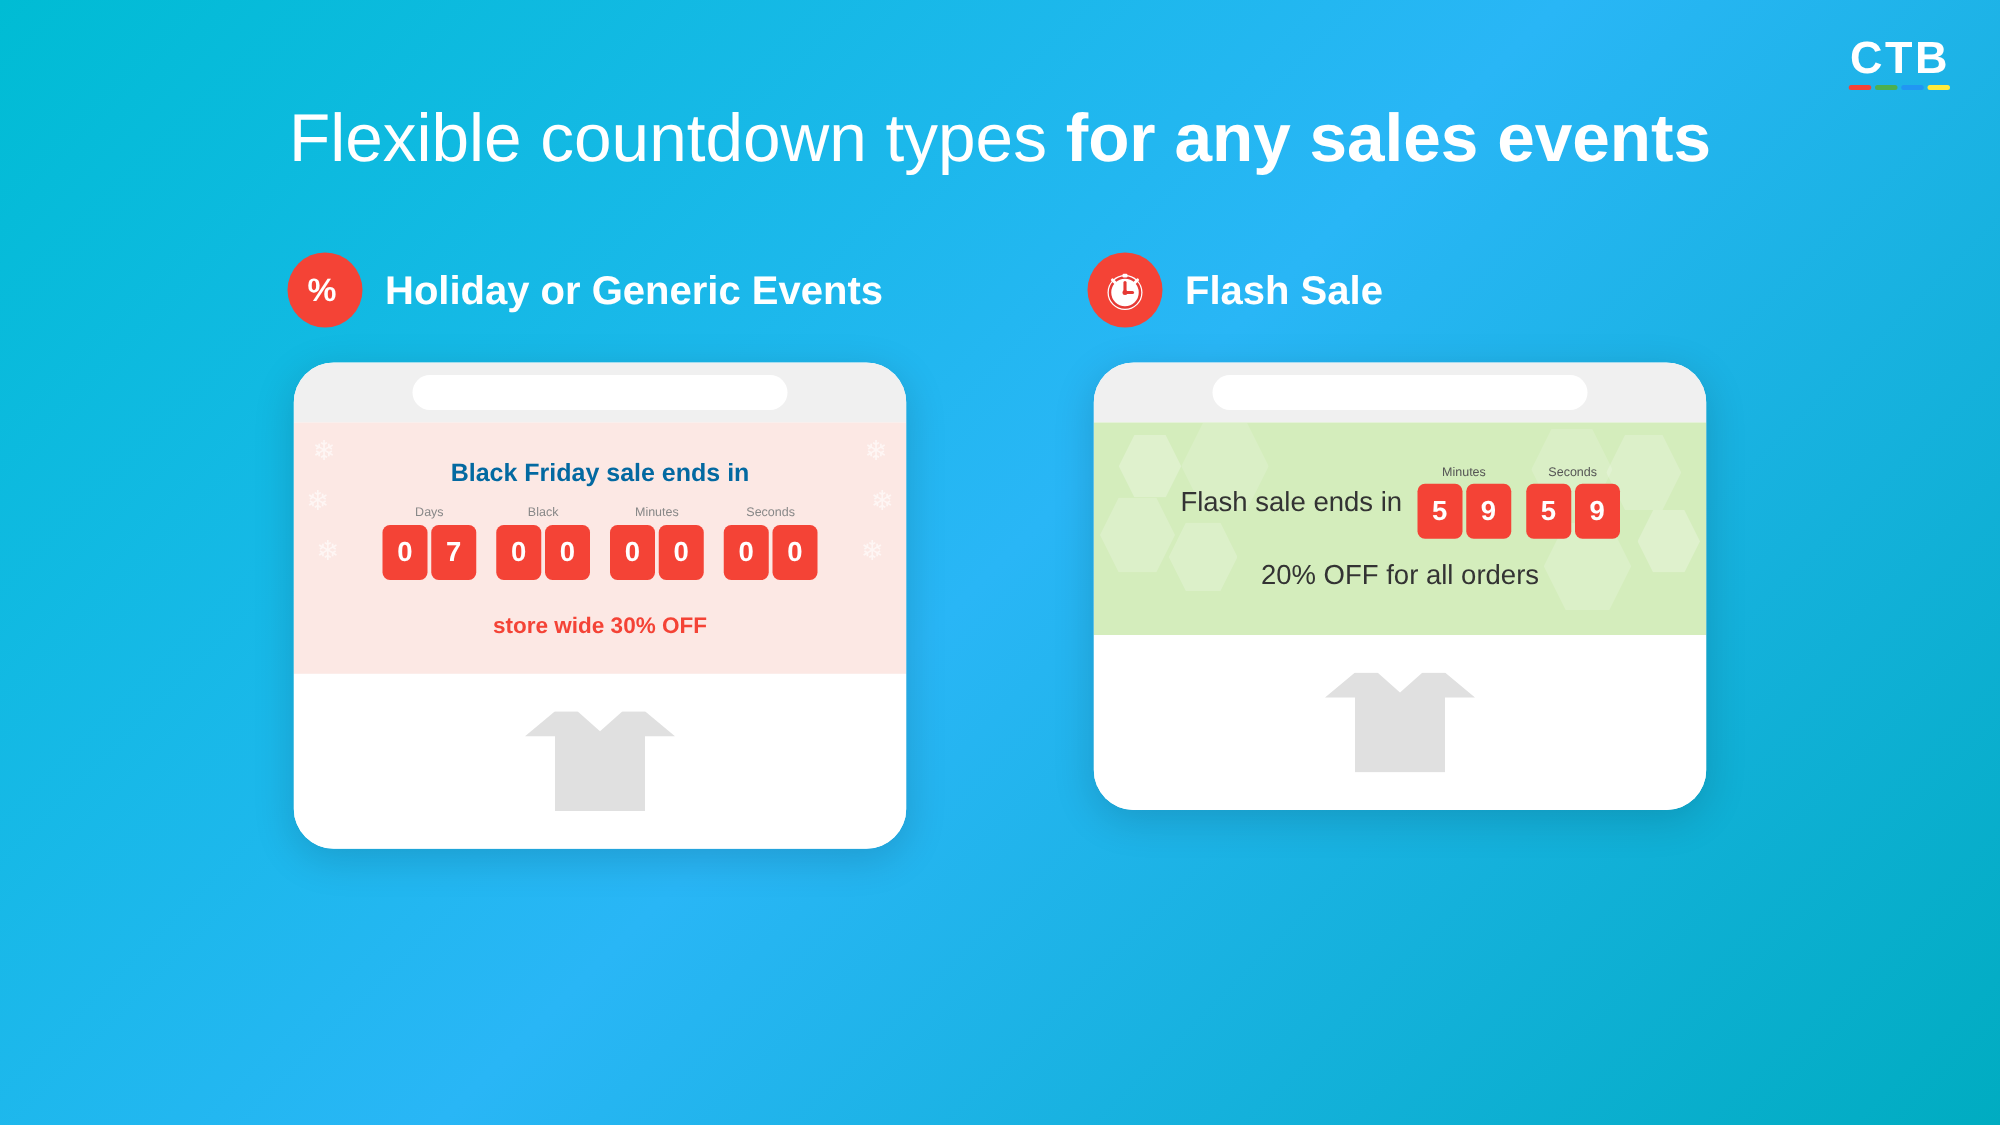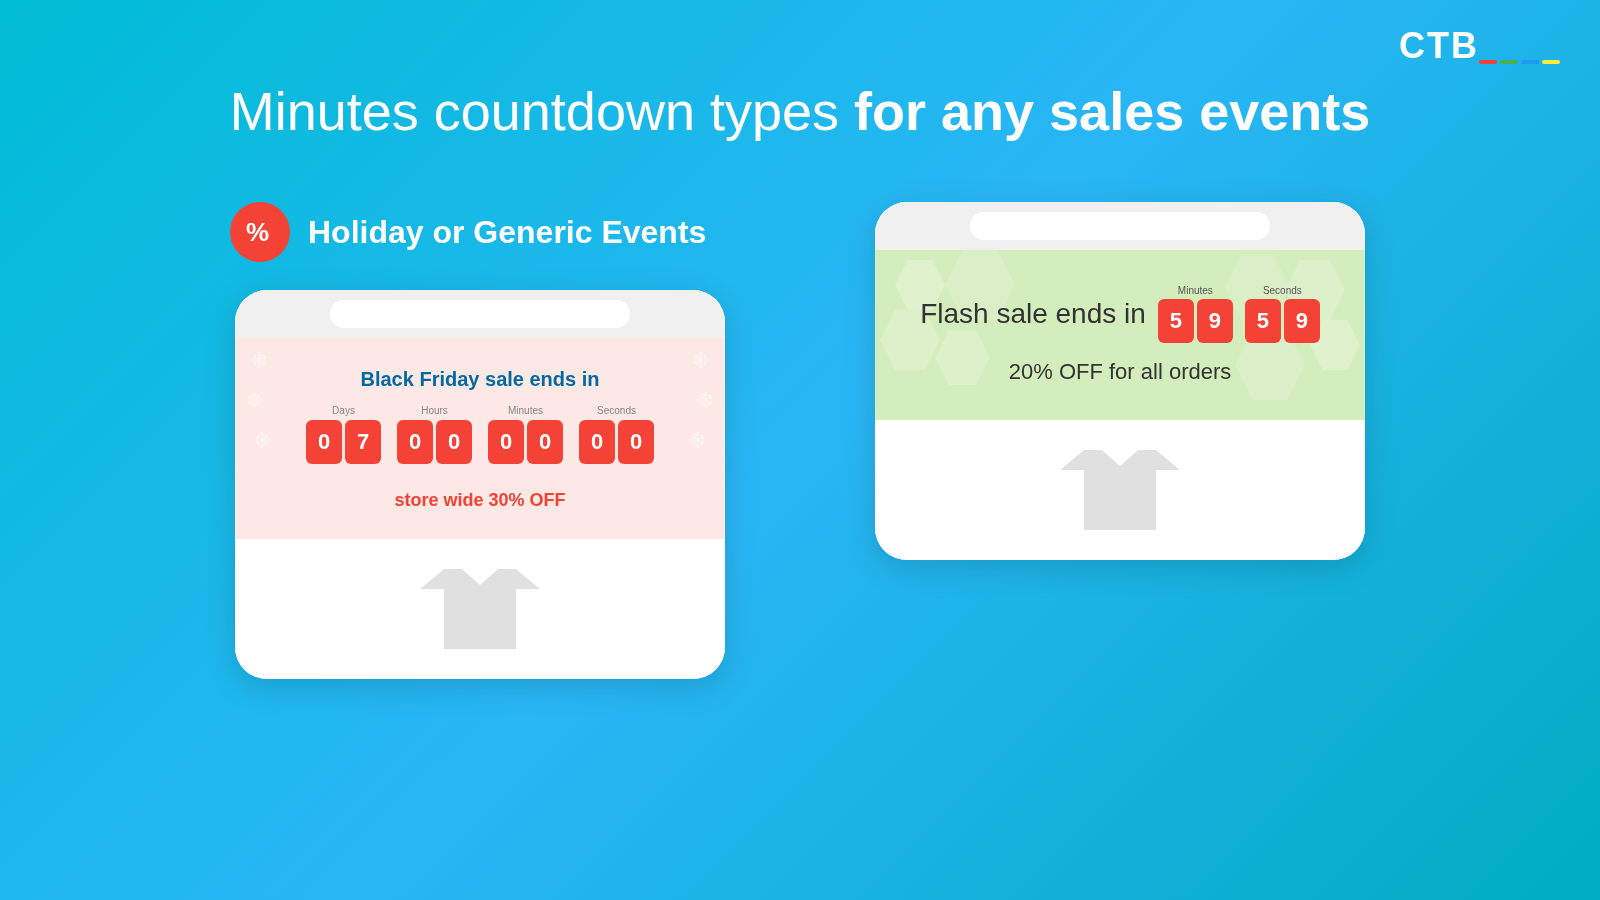--- a/index.html
+++ b/index.html
@@ -12,21 +12,21 @@
       font-family: 'Arial', sans-serif;
       position: relative;
     }
 
     
     .ctb-logo {
       position: absolute;
       top: 28px;
       right: 40px;
       display: flex;
-      flex-direction: row;
+      flex-direction: column;
       align-items: flex-end;
     }
     .ctb-letters {
       font-size: 36px;
       font-weight: 900;
       color: white;
       letter-spacing: 2px;
       line-height: 1;
     }
     .ctb-underline {
@@ -256,21 +256,21 @@
       display: flex;
       align-items: center;
       justify-content: center;
       gap: 12px;
       margin-bottom: 16px;
       position: relative;
       z-index: 1;
     }
 
     .flash-text {
-      font-size: 28px;
+      font-size: 22px;
       color: #333;
       font-weight: 500;
     }
 
     .flash-timer-group {
       display: flex;
       flex-direction: column;
       align-items: center;
     }
 
@@ -320,21 +320,21 @@
   <div class="ctb-letters">CTB</div>
   <div class="ctb-underline">
     <div class="ctb-bar bar-red"></div>
     <div class="ctb-bar bar-green"></div>
     <div class="ctb-bar bar-blue"></div>
     <div class="ctb-bar bar-yellow"></div>
   </div>
 </div>
 
 <div class="main-heading">
-  <span>Minutes countdown types </span><strong>for any sales events</strong>
+  <span>Flexible countdown types </span><strong>for any sales events</strong>
 </div>
 
 <div class="columns">
 
   <div class="column">
     <div class="category-row">
       <div class="icon-badge">
         <svg class="percent-svg" viewBox="0 0 38 38" fill="none">
           <text x="5" y="28" font-size="26" font-weight="900" fill="white">%</text>
         </svg>
@@ -362,21 +362,21 @@
           <div class="countdown-group">
             <div class="countdown-label">Days</div>
             <div class="countdown-digits">
               <div class="digit-box">0</div>
               <div class="digit-box">7</div>
             </div>
           </div>
           <div class="countdown-separator"> </div>
 
           <div class="countdown-group">
-            <div class="countdown-label">Hours</div>
+            <div class="countdown-label">Black</div>
             <div class="countdown-digits">
               <div class="digit-box">0</div>
               <div class="digit-box">0</div>
             </div>
           </div>
           <div class="countdown-separator"> </div>
 
           <div class="countdown-group">
             <div class="countdown-label">Minutes</div>
             <div class="countdown-digits">
@@ -397,20 +397,40 @@
 
         <div class="holiday-subtitle">store wide 30% OFF</div>
       </div>
       <div class="phone-content-area">
         <div class="tshirt"></div>
       </div>
     </div>
   </div>
 
   <div class="column">
+    <div class="category-row">
+      <div class="icon-clock">
+        <svg width="40" height="40" viewBox="0 0 40 40" fill="none">
+
+          <circle cx="20" cy="22" r="14" fill="white"></circle>
+          <circle cx="20" cy="22" r="12" fill="white" stroke="#e53935" stroke-width="2"></circle>
+
+          <line x1="20" y1="22" x2="20" y2="14" stroke="#e53935" stroke-width="2.5" stroke-linecap="round"></line>
+          <line x1="20" y1="22" x2="26" y2="22" stroke="#e53935" stroke-width="2.5" stroke-linecap="round"></line>
+
+          <rect x="18" y="7" width="4" height="3" rx="1" fill="white"></rect>
+
+          <line x1="10" y1="12" x2="14" y2="16" stroke="white" stroke-width="2.5" stroke-linecap="round"></line>
+          <line x1="30" y1="12" x2="26" y2="16" stroke="white" stroke-width="2.5" stroke-linecap="round"></line>
+
+          <circle cx="20" cy="22" r="2" fill="#e53935"></circle>
+        </svg>
+      </div>
+      <span class="category-label">Flash Sale</span>
+    </div>
 
     <div class="phone">
       <div class="phone-notch-bar">
         <div class="phone-url-bar"></div>
       </div>
       <div class="flash-area">
 
         <div style="position:absolute; top:10px; left:20px; width:50px; height:50px; background:rgba(255,255,255,0.25); clip-path:polygon(25% 0%,75% 0%,100% 50%,75% 100%,25% 100%,0% 50%);"></div>
         <div style="position:absolute; top:60px; left:5px; width:60px; height:60px; background:rgba(255,255,255,0.2); clip-path:polygon(25% 0%,75% 0%,100% 50%,75% 100%,25% 100%,0% 50%);"></div>
         <div style="position:absolute; top:0px; left:70px; width:70px; height:70px; background:rgba(255,255,255,0.15); clip-path:polygon(25% 0%,75% 0%,100% 50%,75% 100%,25% 100%,0% 50%);"></div>

